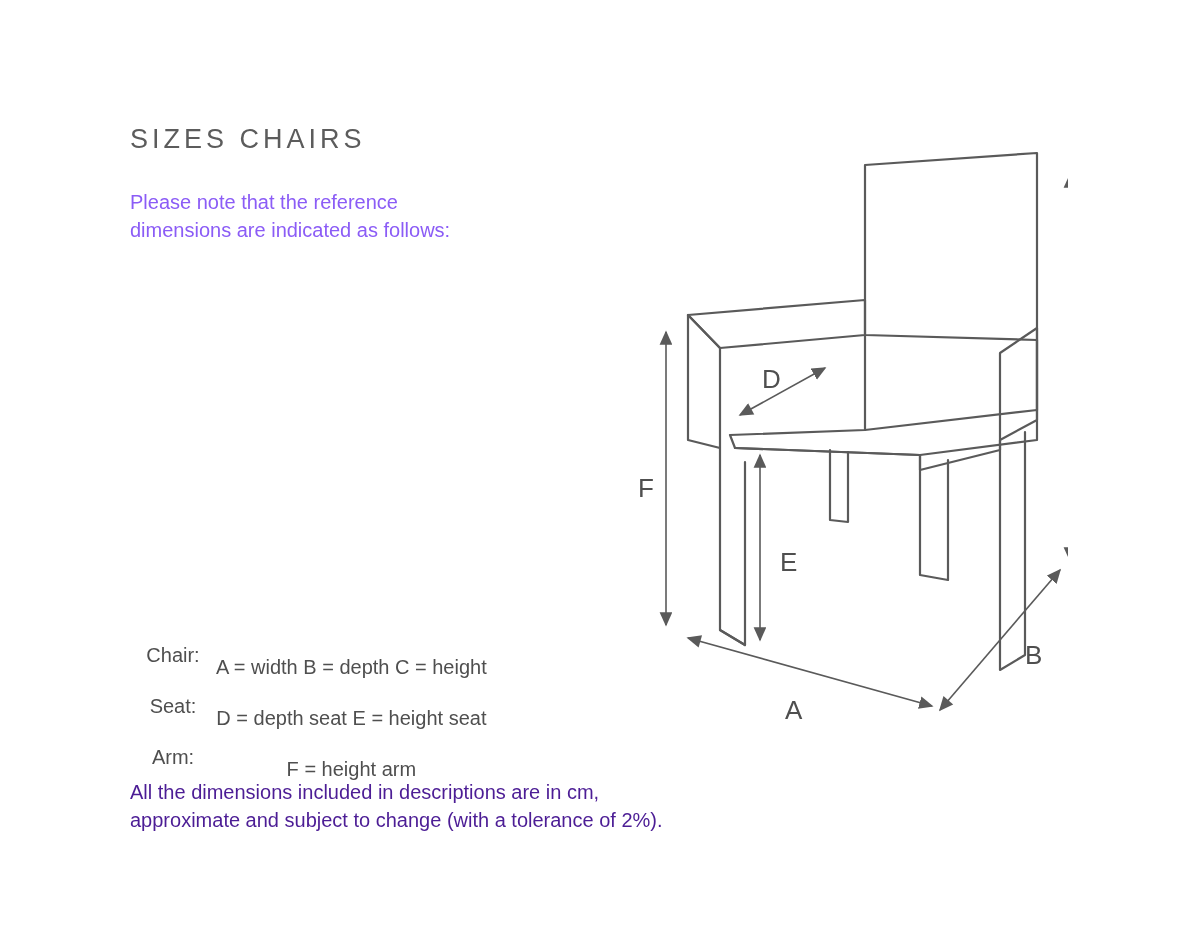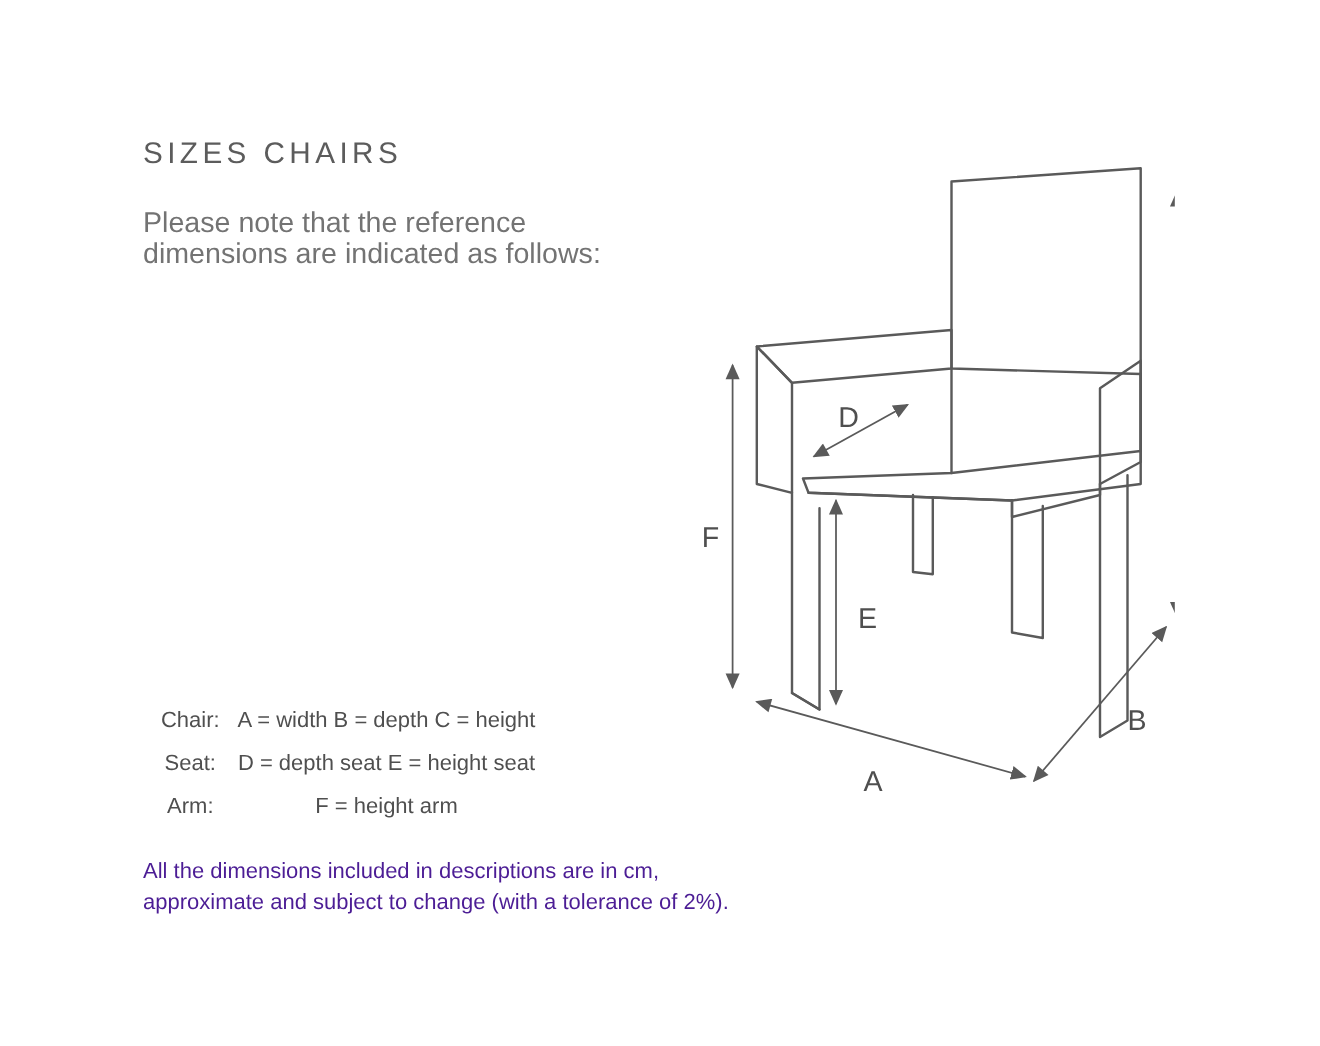--- a/index.html
+++ b/index.html
@@ -24,23 +24,23 @@
     top: 124px;
     font-size: 27px;
     letter-spacing: 4px;
     color: #5c5c5c;
     font-weight: 400;
   }
   .note {
     position: absolute;
     left: 130px;
     top: 188px;
-    font-size: 26px;
+    font-size: 20px;
     line-height: 28px;
-    color: #737373;
+    color: #8b5cf6;
     white-space: pre-line;
   }
   .legend {
     position: absolute;
     left: 130px;
     top: 636px;
     font-size: 20px;
     color: #4f4f4f;
   }
   .legend-row {
@@ -48,20 +48,21 @@
     line-height: 39px;
     white-space: pre;
     text-align: center;
   }
   .legend-key {
     width: 86px;
     flex: 0 0 86px;
   }
   .legend-val {
     flex: 1 1 auto;
+    margin-top: 12px;
   }
   .footnote {
     position: absolute;
     left: 130px;
     top: 778px;
     font-size: 20px;
     line-height: 28px;
     color: #4c1d95;
     white-space: pre-line;
   }

